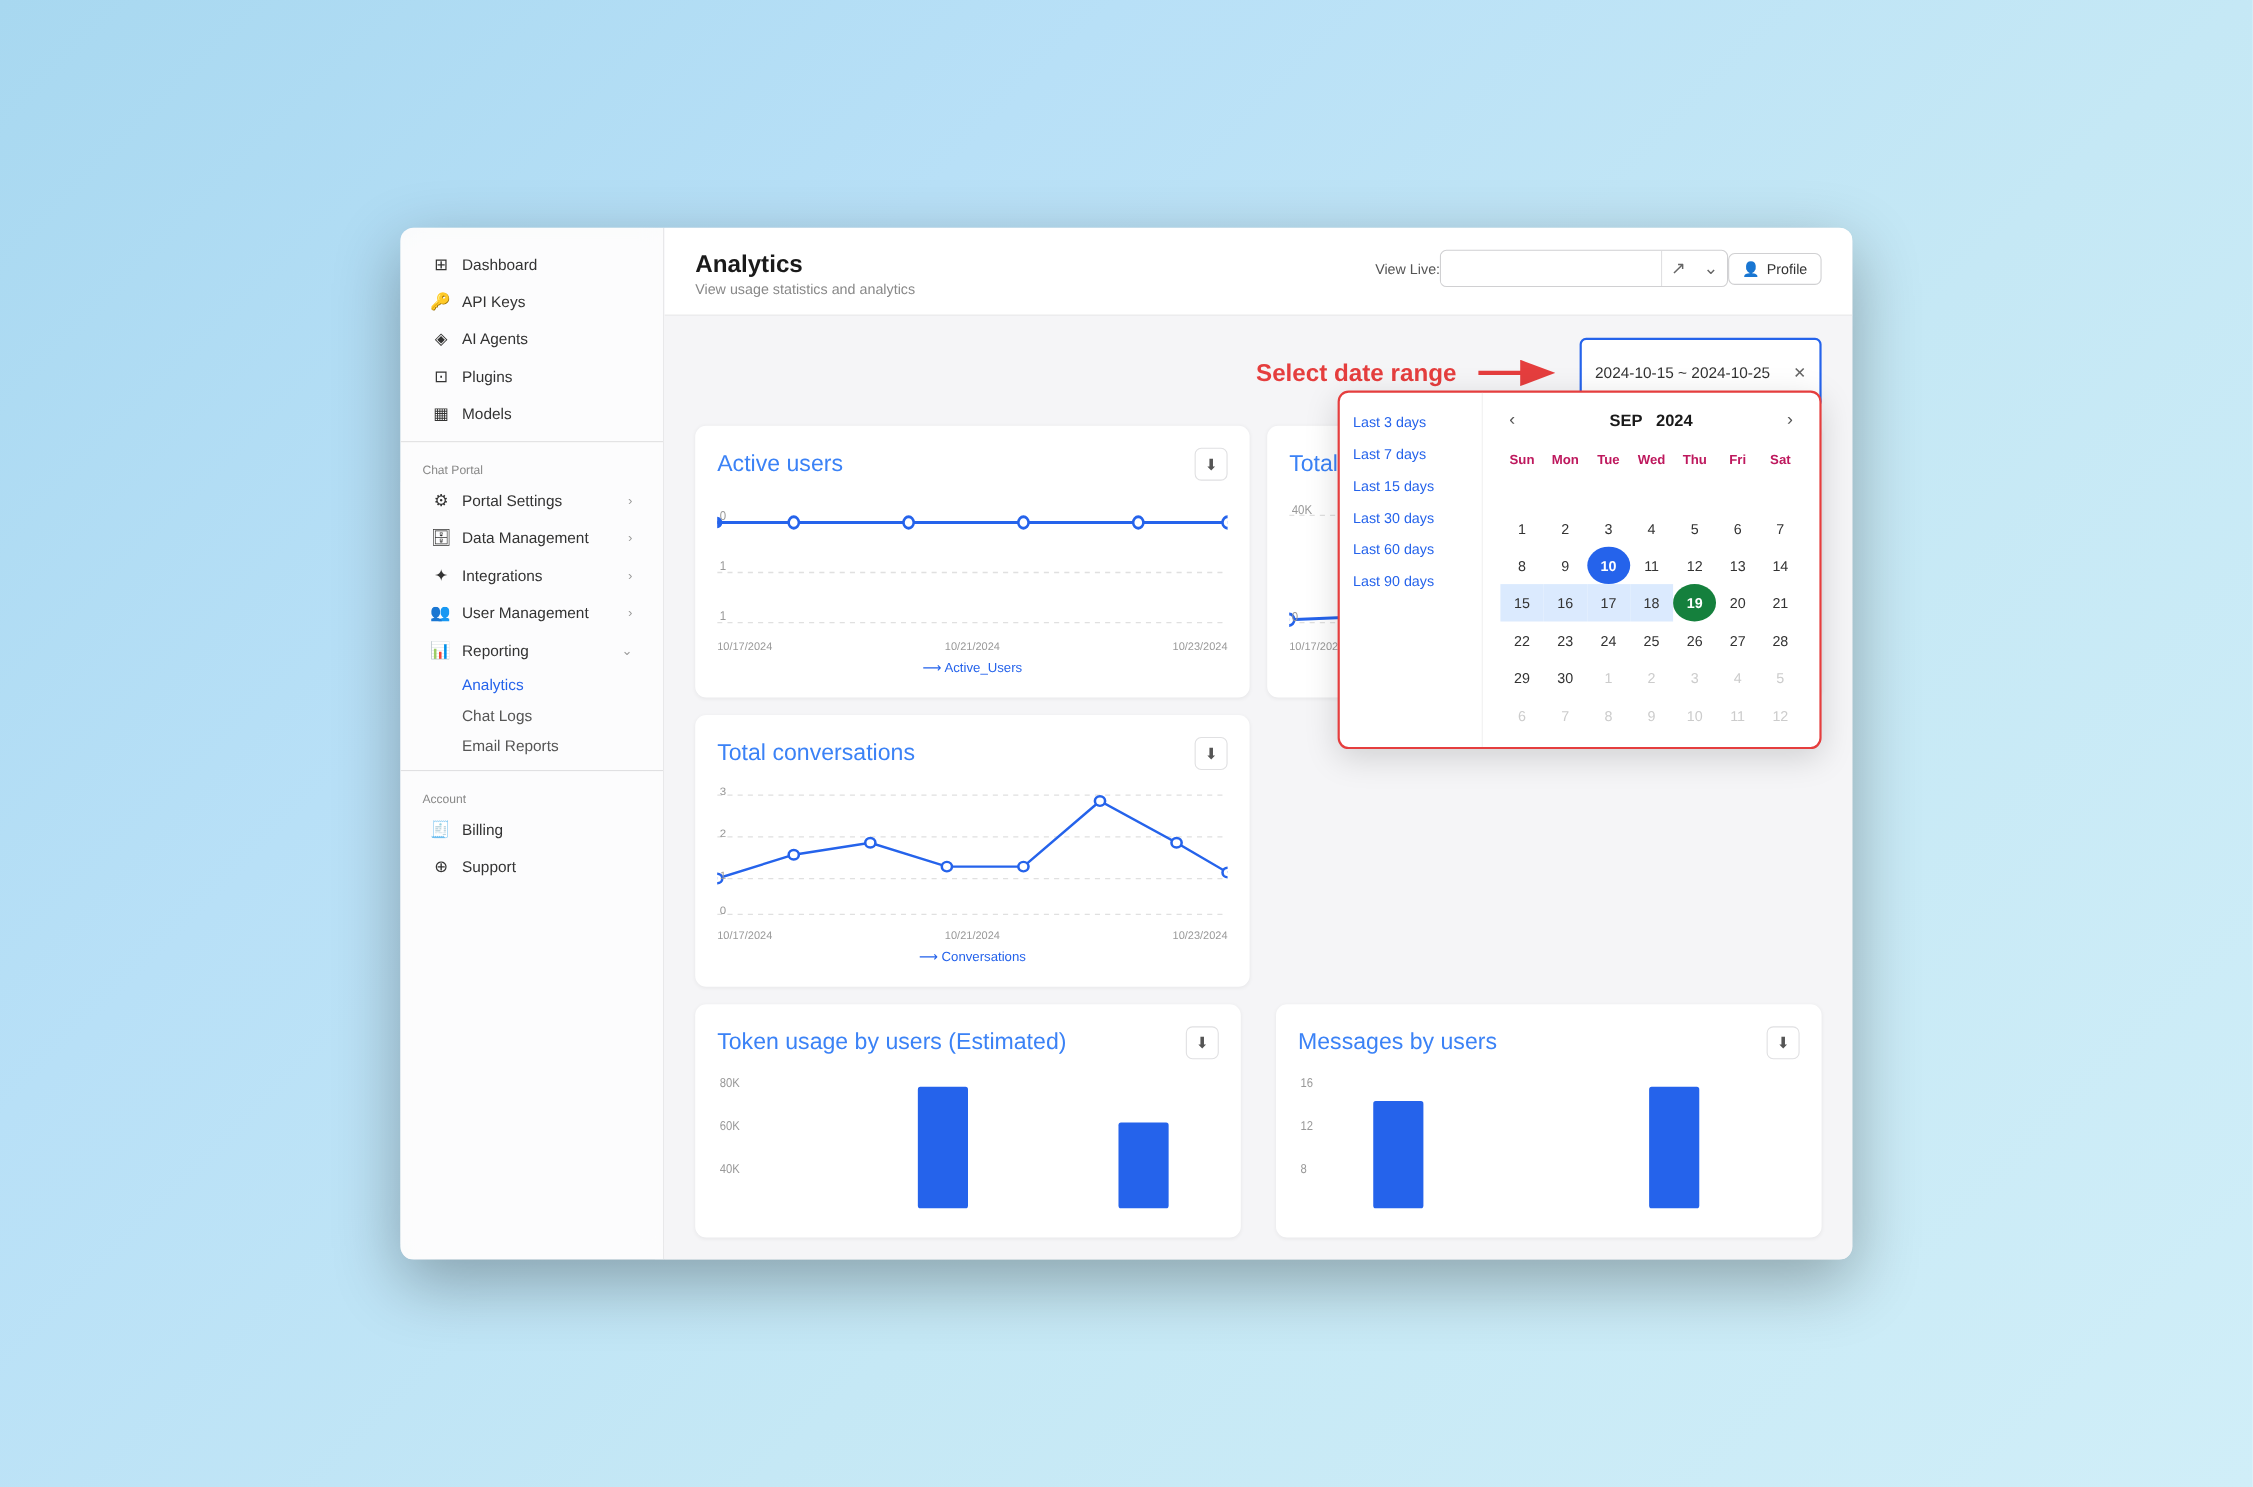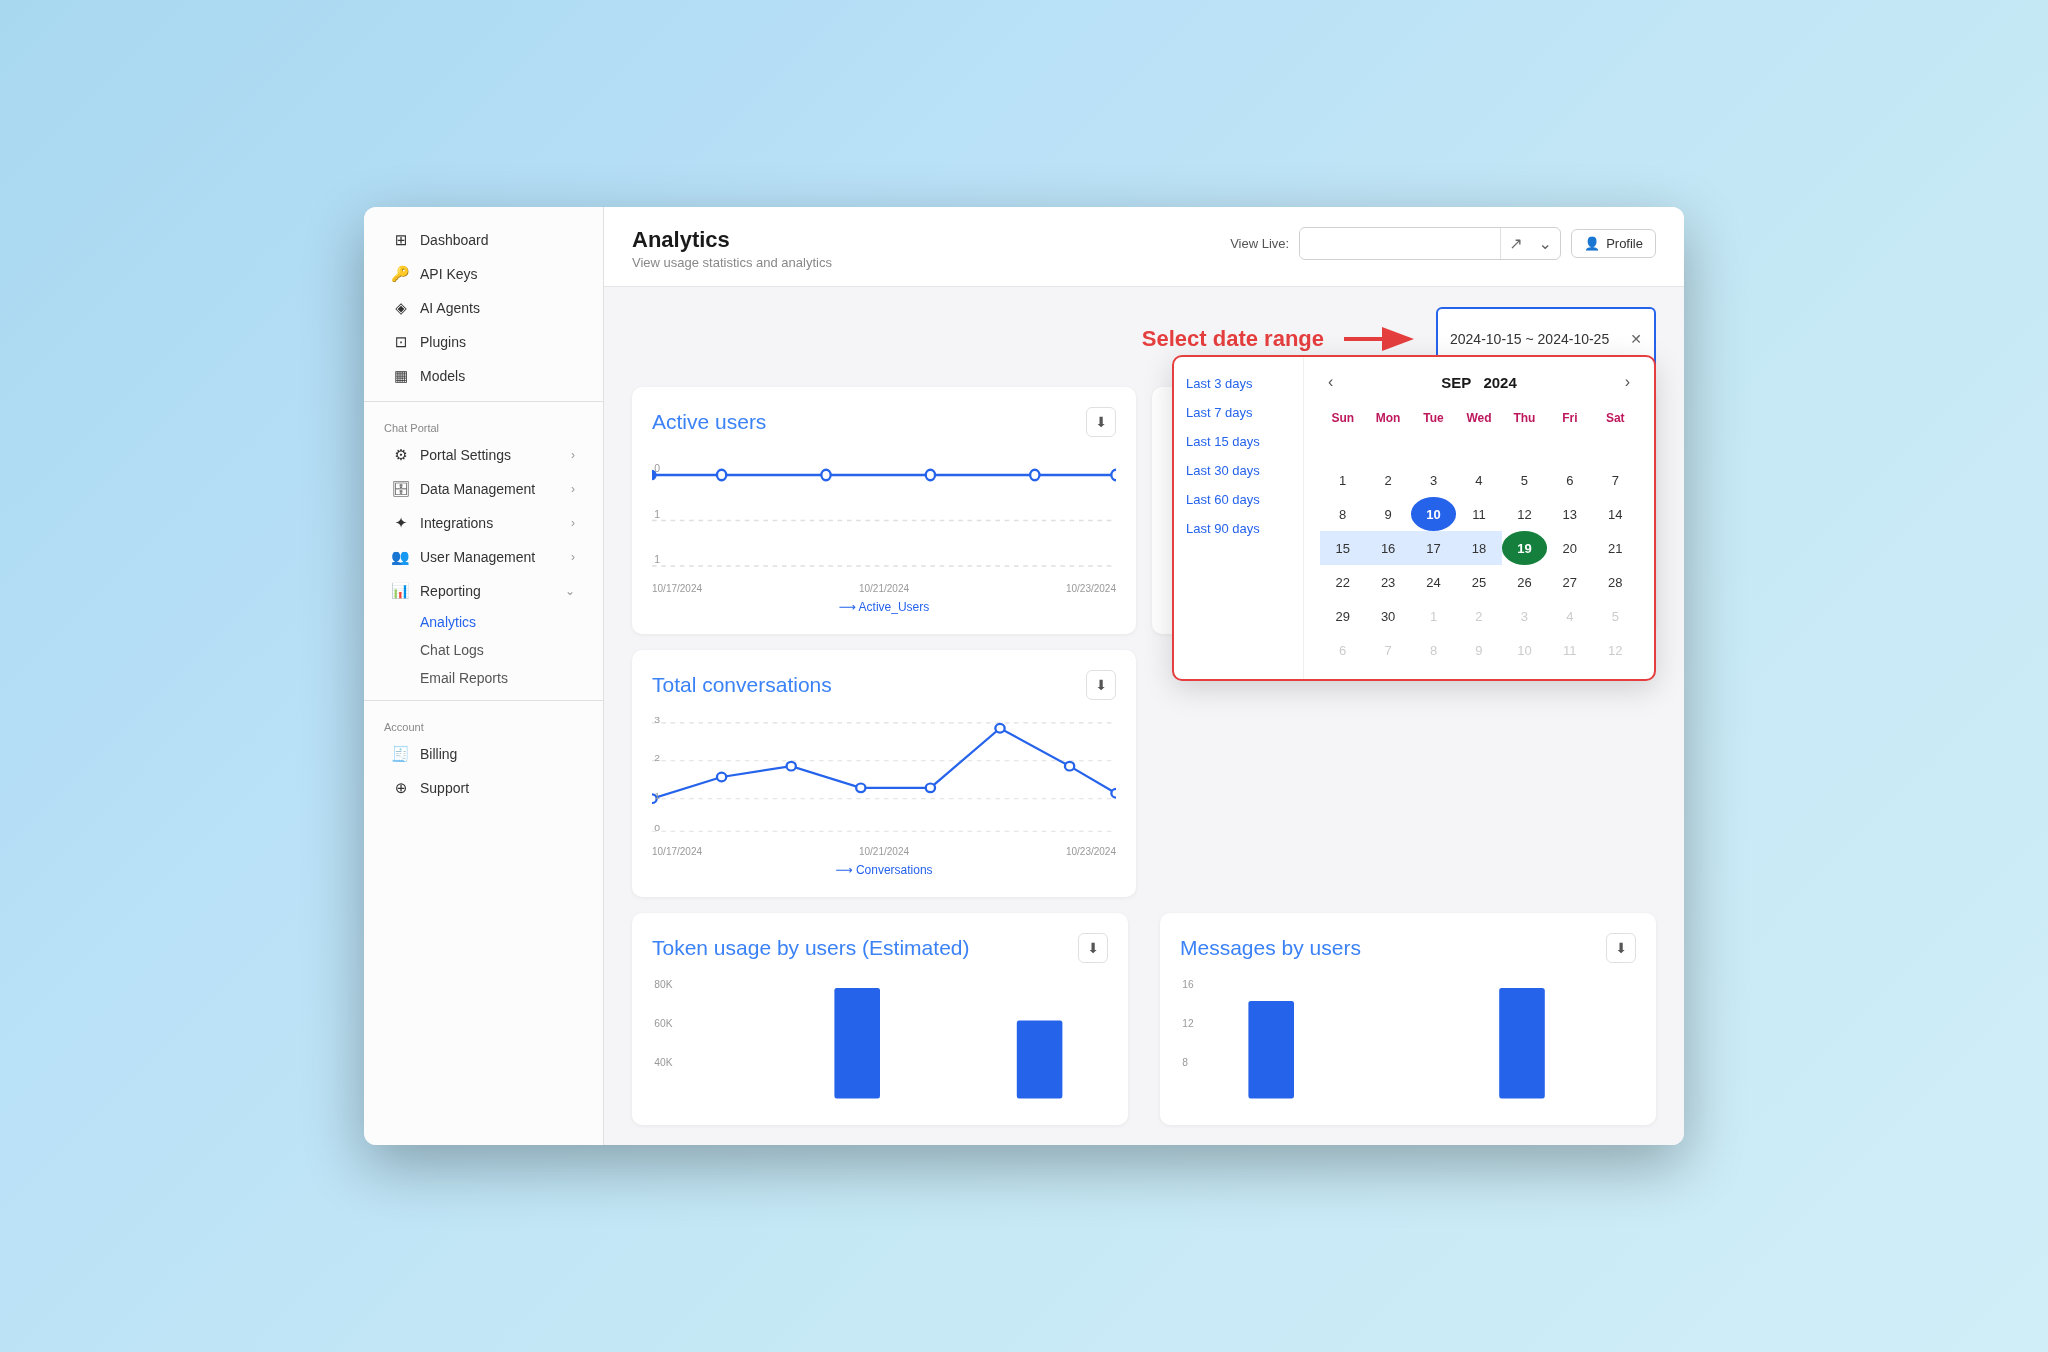--- a/index.html
+++ b/index.html
@@ -84,21 +84,21 @@
     }
     .main-header {
       padding: 20px 28px 16px;
       display: flex; align-items: flex-start;
       border-bottom: 1px solid #e5e5e7;
       background: white;
     }
     .main-header-left { flex: 1; }
     .main-title { font-size: 22px; font-weight: 700; color: #1a1a1a; }
     .main-subtitle { font-size: 13px; color: #888; margin-top: 2px; }
-    .header-actions { display: flex; align-items: center; gap: 10px; }
+    .header-actions { display: flex; align-items: center; }
     .view-live-label { font-size: 13px; color: #555; }
     .url-input-container {
       display: flex; align-items: center;
       border: 1px solid #d0d0d2; border-radius: 6px;
       background: white; overflow: hidden;
     }
     .url-input { border: none; outline: none; padding: 6px 10px; font-size: 13px; width: 200px; color: #555; }
     .url-input-icon { padding: 6px 8px; color: #666; cursor: pointer; border-left: 1px solid #e0e0e2; }
     .url-dropdown { padding: 6px 8px; color: #666; cursor: pointer; }
     .profile-btn {
@@ -146,21 +146,21 @@
     .chart-area { height: 130px; position: relative; }
     .chart-label { text-align: center; font-size: 12px; color: #2563eb; margin-top: 6px; }
     .chart-axis-labels { display: flex; justify-content: space-between; font-size: 10px; color: #999; margin-top: 4px; }
 
     svg.chart-svg { width: 100%; height: 100%; }
 
     
     .calendar-dropdown {
       position: absolute;
       top: 48px; right: 0;
-      width: 484px;
+      width: 440px;
       background: white;
       border: 2px solid #e53e3e;
       border-radius: 10px;
       box-shadow: 0 8px 30px rgba(0,0,0,0.15);
       z-index: 100;
       display: flex;
       overflow: hidden;
     }
     .calendar-shortcuts {
       width: 130px; padding: 16px 12px;

